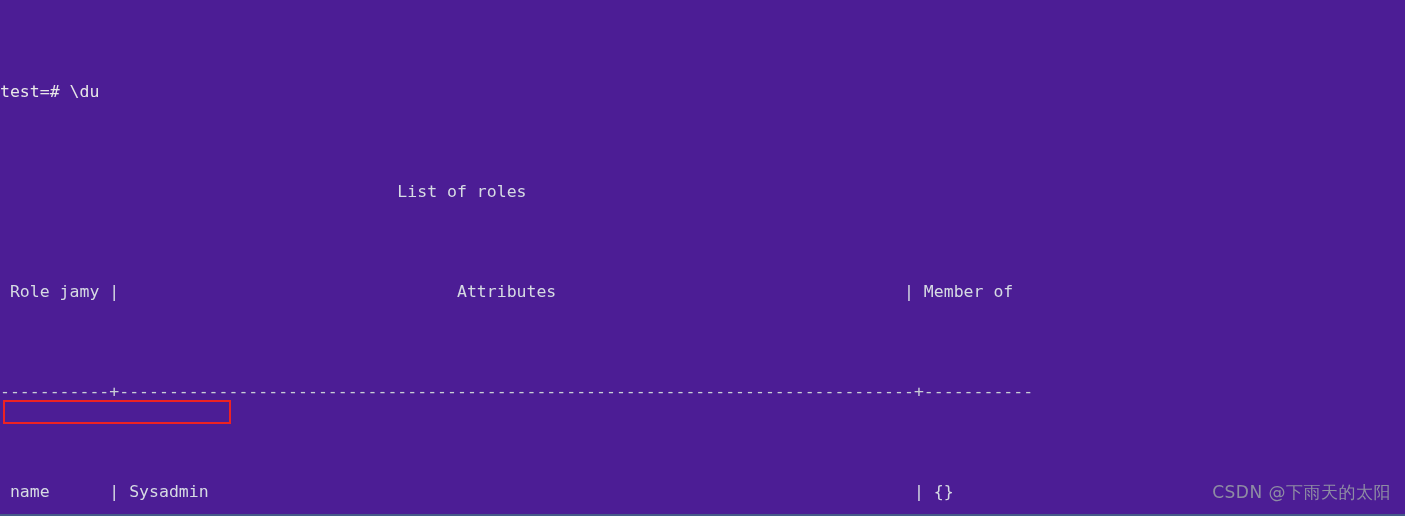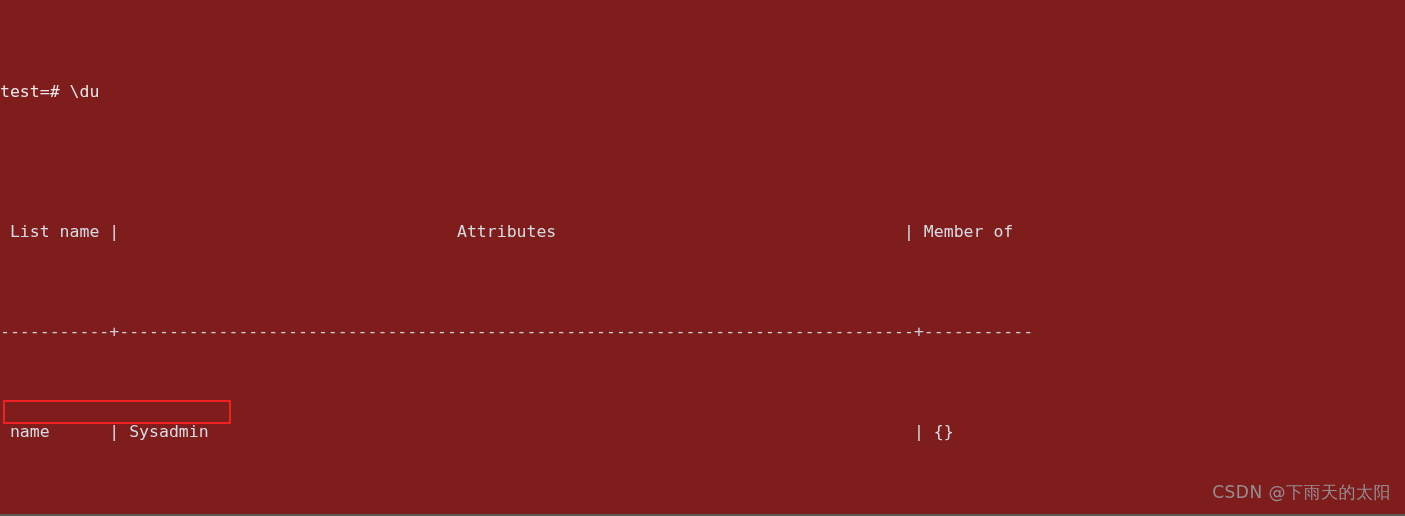--- a/index.html
+++ b/index.html
@@ -4,21 +4,21 @@
 <style>
   html, body {
     margin: 0;
     padding: 0;
     background: #1c1c1c;
   }
   #screen {
     position: relative;
     width: 1405px;
     height: 516px;
-    background: #7f1d1d;
+    background: #4c1d95;
     overflow: hidden;
     font-family: "DejaVu Sans Mono", "Liberation Mono", monospace;
     font-size: 16.5px;
     line-height: 20px;
     color: #d8dee9;
     -webkit-font-smoothing: antialiased;
   }
   .term {
     position: absolute;
     left: 0;
@@ -69,23 +69,24 @@
 <body>
 
 <div id="screen">
 
   <div class="term">
 
     
     <div class="line prompt">test=# \du</div>
 
     
+    <div class="line txt"><span>                                        List of roles</span></div>
 
     
-    <div class="line txt"><span> List name |                                  Attributes                                   | Member of </span></div>
+    <div class="line txt"><span> Role jamy |                                  Attributes                                   | Member of </span></div>
 
     
     <div class="line sep"><span>-----------+--------------------------------------------------------------------------------+-----------</span></div>
 
     
     <div class="line txt"> name      | Sysadmin                                                                       | {}</div>
     
     
     
     

